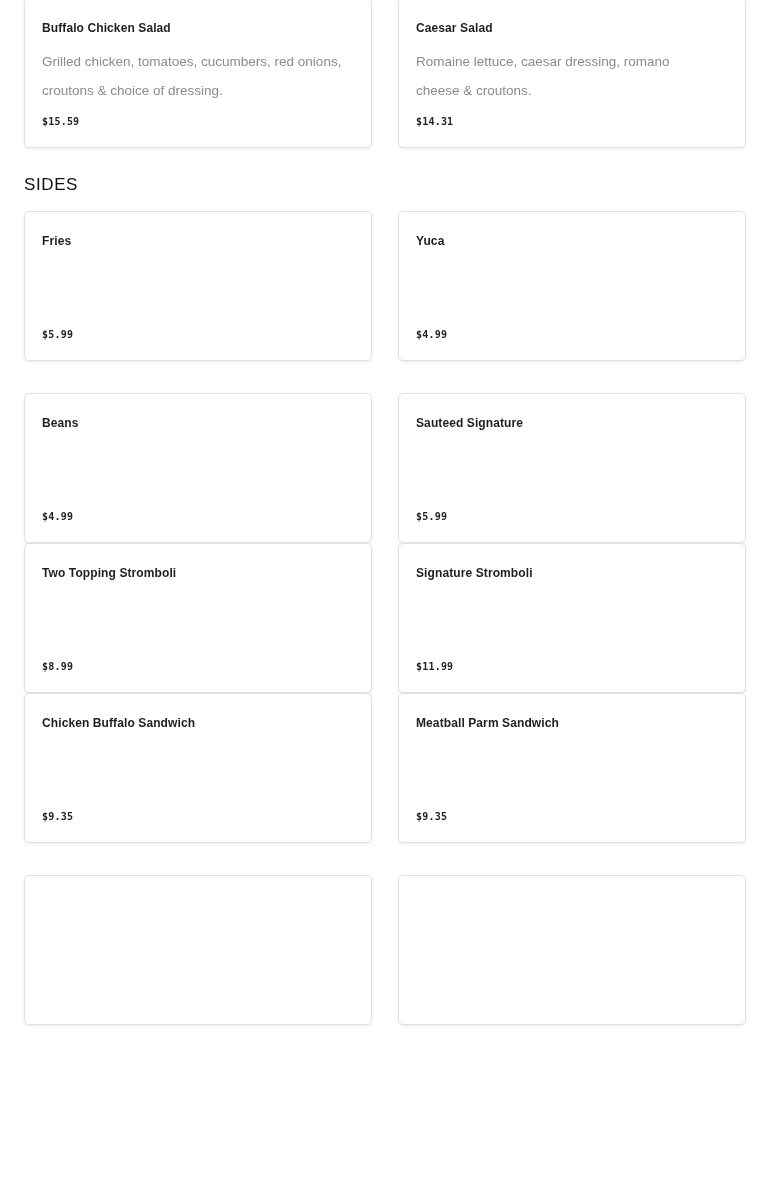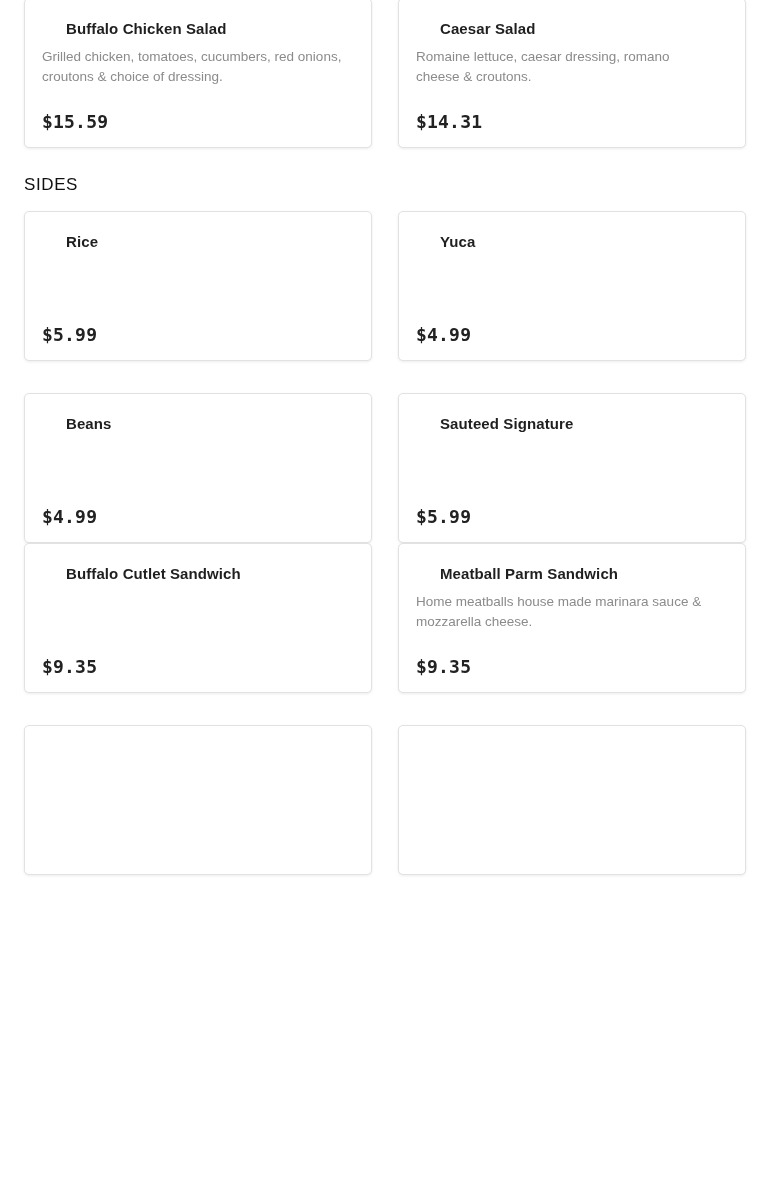--- a/index.html
+++ b/index.html
@@ -44,38 +44,37 @@
     background: #ffffff;
     border: 1px solid #e2e2e2;
     border-radius: 5px;
     box-shadow: 0 1px 3px rgba(0,0,0,0.08);
     padding: 20px 17px 18px 17px;
     display: flex;
     flex-direction: column;
     cursor: pointer;
   }
   .item-name {
-    font-size: 15px;
+    font-size: 12px;
     line-height: 19px;
     font-weight: 700;
     color: #1f1f1f;
     letter-spacing: 0.1px;
-    margin-left: 24px;
   }
   .item-desc {
     margin-top: 9px;
     max-width: 300px;
     font-size: 13.5px;
-    line-height: 20px;
+    line-height: 29px;
     color: #8b8b8b;
   }
   .item-price {
     margin-top: auto;
     font-family: "DejaVu Sans Mono", monospace;
-    font-size: 18px;
+    font-size: 10px;
     line-height: 15px;
     font-weight: 700;
     color: #222222;
     letter-spacing: 0.2px;
   }
 </style>
 </head>
 <body>
 
 <div class="content">
@@ -89,46 +88,55 @@
     <div class="card">
       <div class="item-name">Caesar Salad</div>
       <div class="item-desc">Romaine lettuce, caesar dressing, romano cheese &amp; croutons.</div>
       <div class="item-price">$14.31</div>
     </div>
   </div>
 
   <div class="section-heading">SIDES</div>
   <div class="grid">
     <div class="card">
-      <div class="item-name">Rice</div>
+      <div class="item-name">Fries</div>
       <div class="item-price">$5.99</div>
     </div>
     <div class="card">
       <div class="item-name">Yuca</div>
       <div class="item-price">$4.99</div>
     </div>
     <div class="card">
       <div class="item-name">Beans</div>
       <div class="item-price">$4.99</div>
     </div>
     <div class="card">
       <div class="item-name">Sauteed Signature</div>
       <div class="item-price">$5.99</div>
     </div>
   </div>
 
+  <div class="grid">
+    <div class="card">
+      <div class="item-name">Two Topping Stromboli</div>
+      <div class="item-price">$8.99</div>
+    </div>
+    <div class="card">
+      <div class="item-name">Signature Stromboli</div>
+      <div class="item-price">$11.99</div>
+    </div>
+  </div>
 
   <div class="grid">
     <div class="card">
-      <div class="item-name">Buffalo Cutlet Sandwich</div>
+      <div class="item-name">Chicken Buffalo Sandwich</div>
       <div class="item-price">$9.35</div>
     </div>
     <div class="card">
       <div class="item-name">Meatball Parm Sandwich</div>
-      <div class="item-desc">Home meatballs house made marinara sauce &amp; mozzarella cheese.</div>
       <div class="item-price">$9.35</div>
     </div>
   </div>
 
   <div class="grid partial-bottom">
     <div class="card"></div>
     <div class="card"></div>
   </div>
 
 </div>

